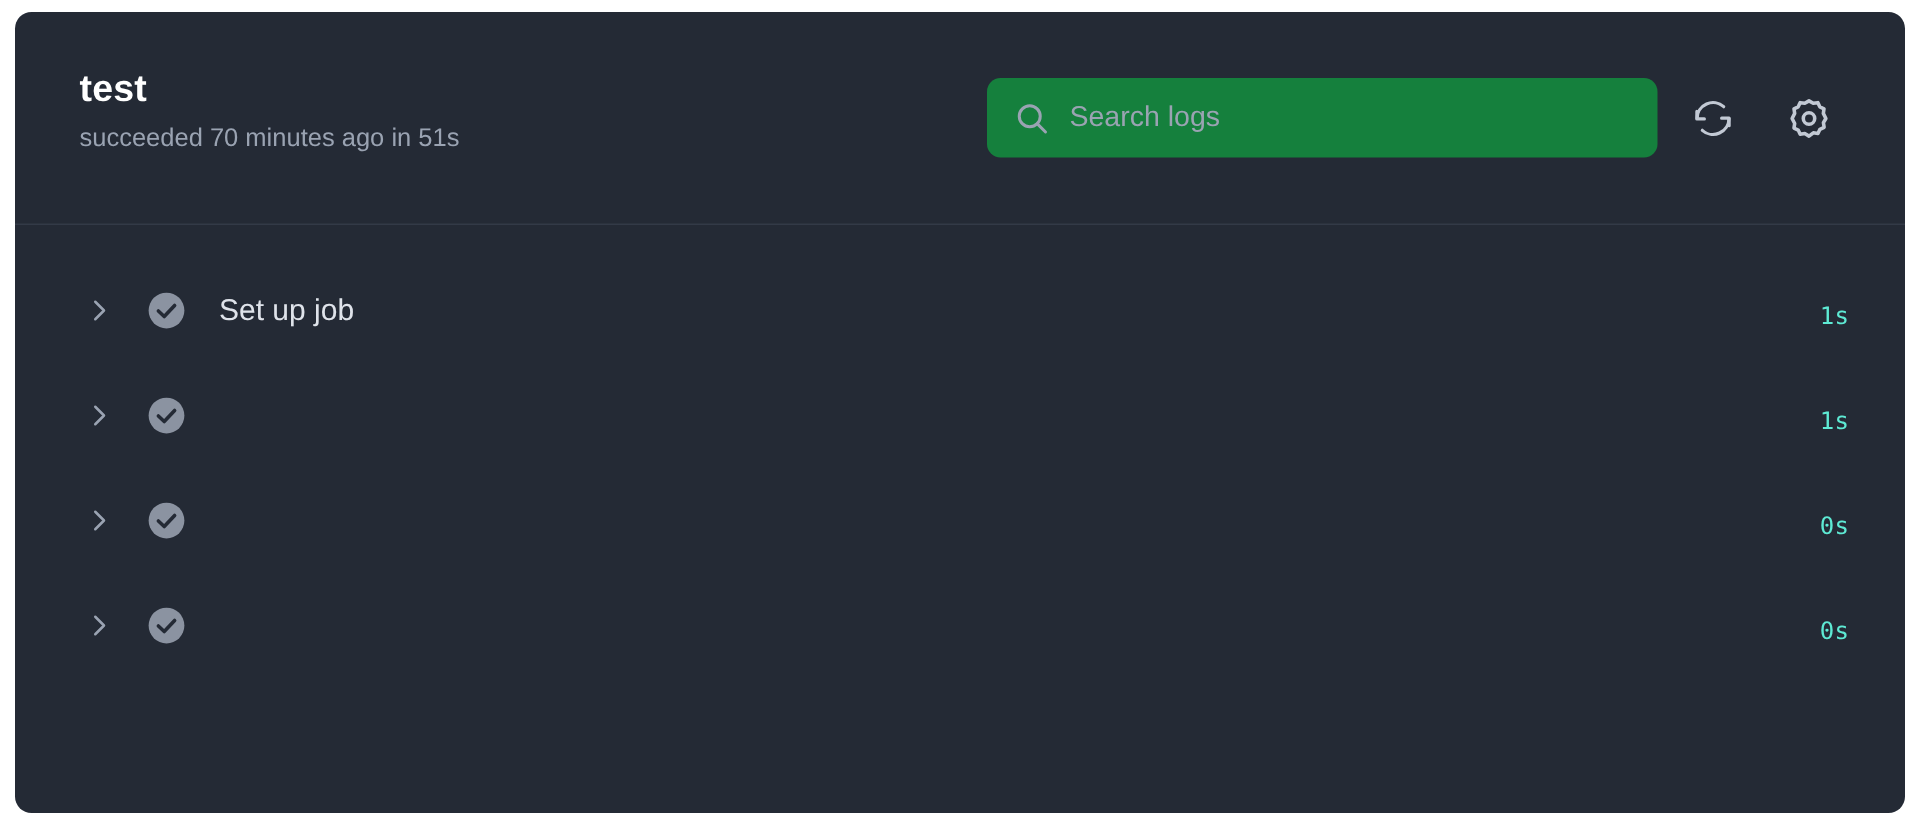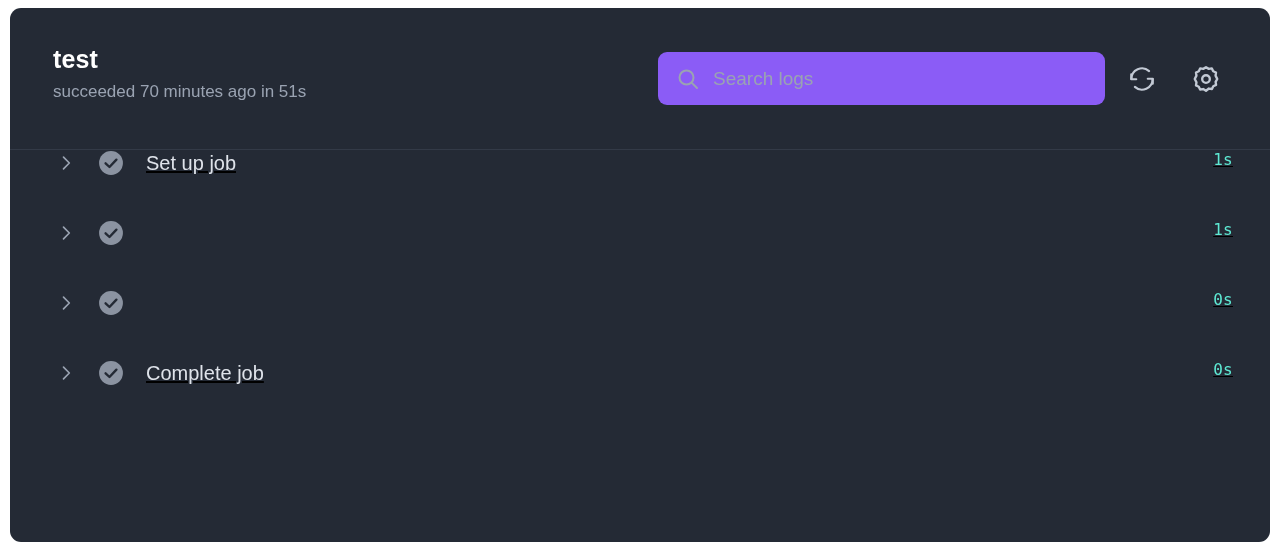--- a/index.html
+++ b/index.html
@@ -68,21 +68,21 @@
     top: 44px;
     display: flex;
     align-items: center;
     gap: 0px;
   }
 
   
   .search-box {
     width: 447px;
     height: 53px;
-    background: #8b5cf6;
+    background: #15803d;
     border-radius: 9px;
     display: flex;
     align-items: center;
     padding: 0 18px;
     gap: 13px;
   }
 
   .search-icon { width: 24px; height: 24px; flex: 0 0 auto; display:block; }
   .search-icon svg { display: block; }
 
@@ -112,24 +112,23 @@
   .icon-button svg { display: block; }
 
   
   .steps-list {
     padding-top: 0px;
   }
 
   .step-row {
     height: 70px;
     display: flex;
-    align-items: flex-start;
+    align-items: flex-end;
     padding: 0 37px 0 43px;
     cursor: pointer;
-    text-decoration: underline;
   }
 
   .chevron {
     width: 26px;
     height: 26px;
     flex: 0 0 auto;
     display: flex;
     align-items: center;
     justify-content: center;
   }
@@ -270,20 +269,19 @@
           <svg width="20" height="20" viewBox="0 0 24 24" fill="none" stroke="#9aa3b2" stroke-width="2" stroke-linecap="round" stroke-linejoin="round">
             <polyline points="9,5 16,12 9,19"></polyline>
           </svg>
         </span>
         <span class="status-icon">
           <svg width="26" height="26" viewBox="0 0 24 24">
             <circle cx="12" cy="12" r="11" fill="#8b93a1"></circle>
             <polyline points="7,12.3 10.6,15.7 17,8.9" fill="none" stroke="#242a35" stroke-width="2.2" stroke-linecap="round" stroke-linejoin="round"></polyline>
           </svg>
         </span>
-        <span class="step-label">Complete job</span>
         <span class="step-spacer"></span>
         <span class="step-duration">0s</span>
       </div>
 
     </div>
   </div>
 </div>
 
 </body></html>

